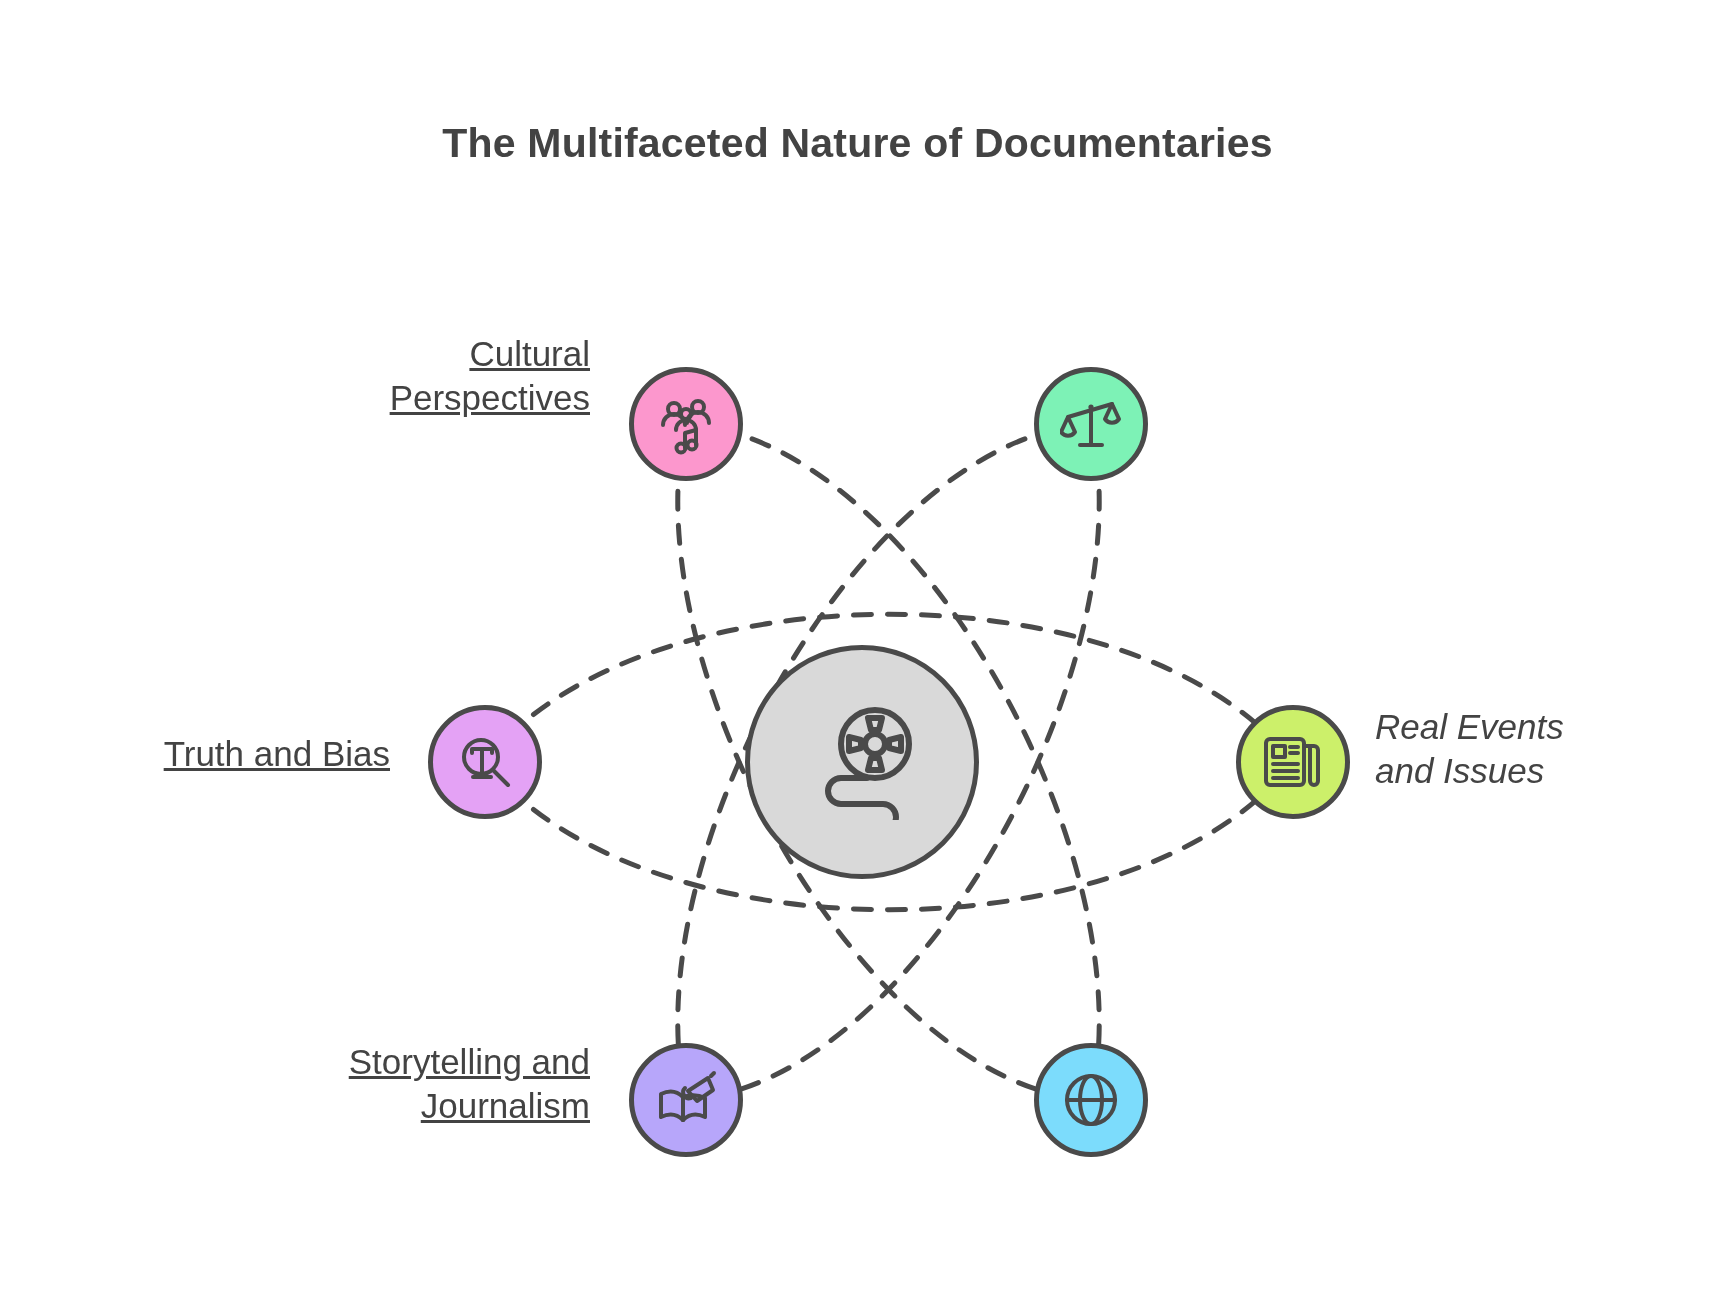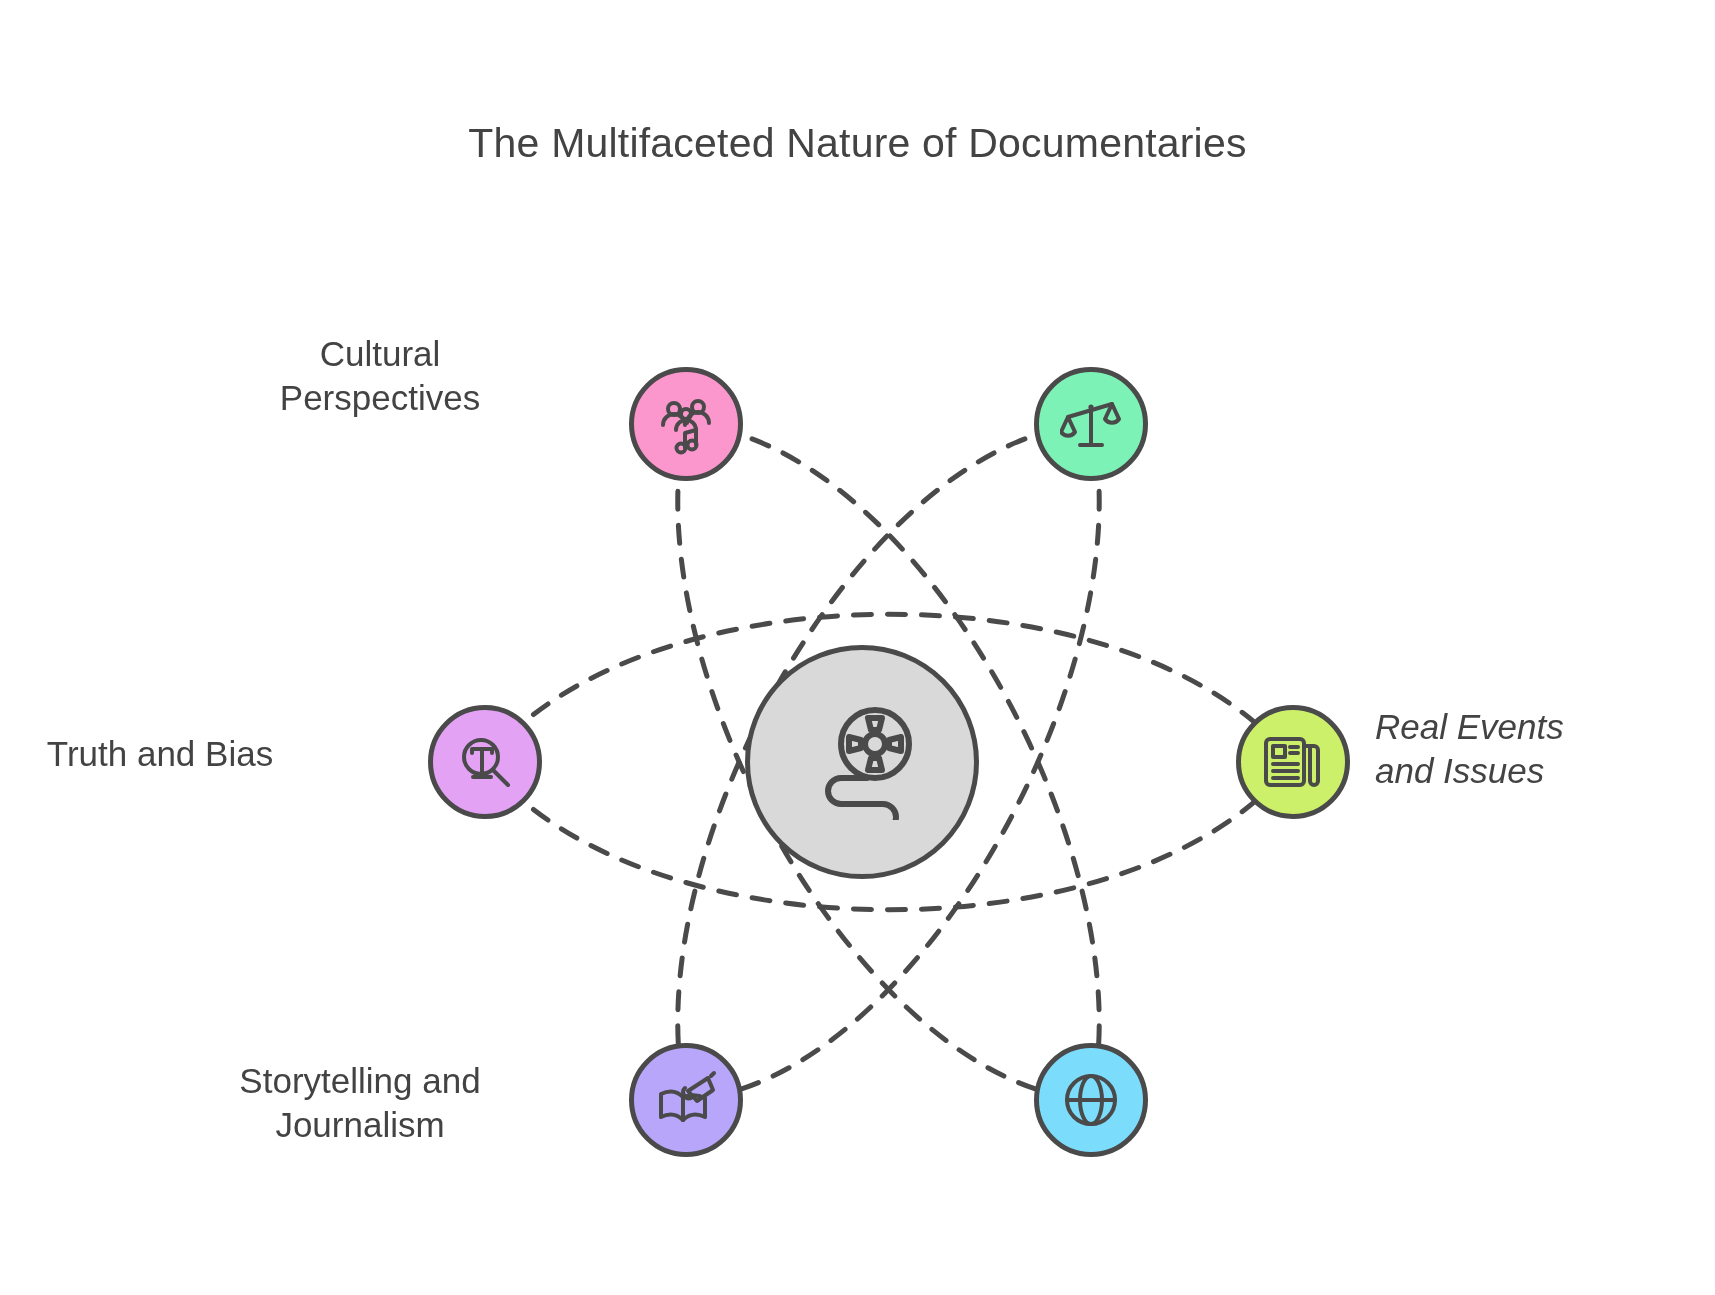--- a/index.html
+++ b/index.html
@@ -20,21 +20,21 @@
     width: 1715px;
     height: 1295px;
   }
   #diagram-title {
     position: absolute;
     left: 0;
     top: 120px;
     width: 1715px;
     text-align: center;
     font-size: 41px;
-    font-weight: 400;
+    font-weight: 700;
     color: #434343;
     letter-spacing: 0.2px;
   }
   #orbits {
     position: absolute;
     left: 0;
     top: 0;
     width: 1715px;
     height: 1295px;
     pointer-events: none;
@@ -58,37 +58,37 @@
     background: #d9d9d9;
     border-width: 5px;
   }
   .node-label {
     position: absolute;
     font-size: 35px;
     line-height: 1.25;
     color: #434343;
     white-space: pre-line;
   }
-  .label-right-align { text-align: center; }
+  .label-right-align { text-align: right; text-decoration: underline; }
   .label-left-align  { text-align: left; }
 
   
   #node-cultural      { left: 629px;  top: 367px; }
   #node-fact          { left: 1034px; top: 367px; }
   #node-truth         { left: 428px;  top: 705px; }
   #node-real          { left: 1236px; top: 705px; }
   #node-story         { left: 629px;  top: 1043px; }
   #node-nature        { left: 1034px; top: 1043px; }
   #node-core          { left: 745px;  top: 645px; }
 
   #label-cultural { right: 1125px; top: 332px;  width: 420px; }
   #label-fact     { left: 1182px;  top: 332px;  width: 420px; }
   #label-truth    { right: 1325px; top: 732px;  width: 460px; }
   #label-real     { left: 1375px;  top: 705px;  width: 330px; font-style: italic; }
-  #label-story    { right: 1125px; top: 1040px; width: 460px; margin-top: 19px; }
+  #label-story    { right: 1125px; top: 1040px; width: 460px; }
   #label-nature   { left: 1182px;  top: 1040px; width: 400px; }
 
   svg.glyph { display:block; }
 </style>
 </head>
 <body>
 
 <div id="canvas">
 
   <div id="diagram-title">The Multifaceted Nature of Documentaries</div>

